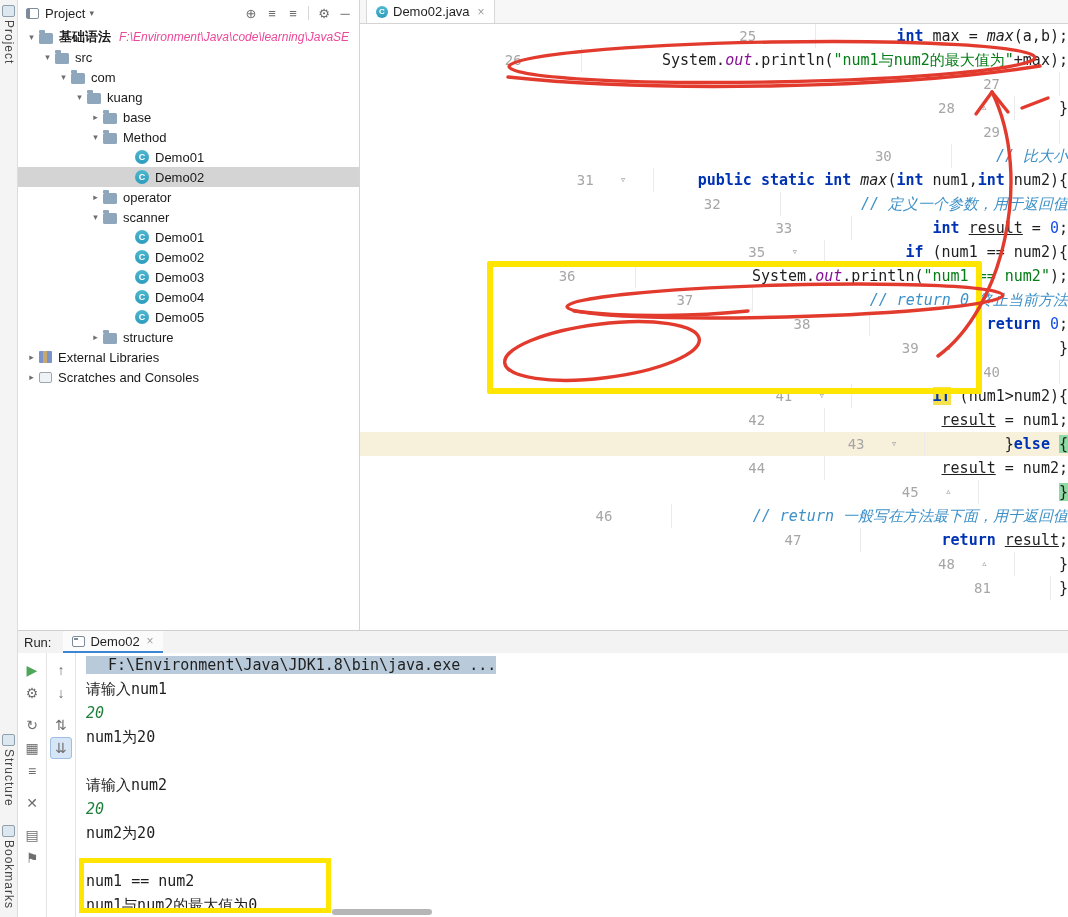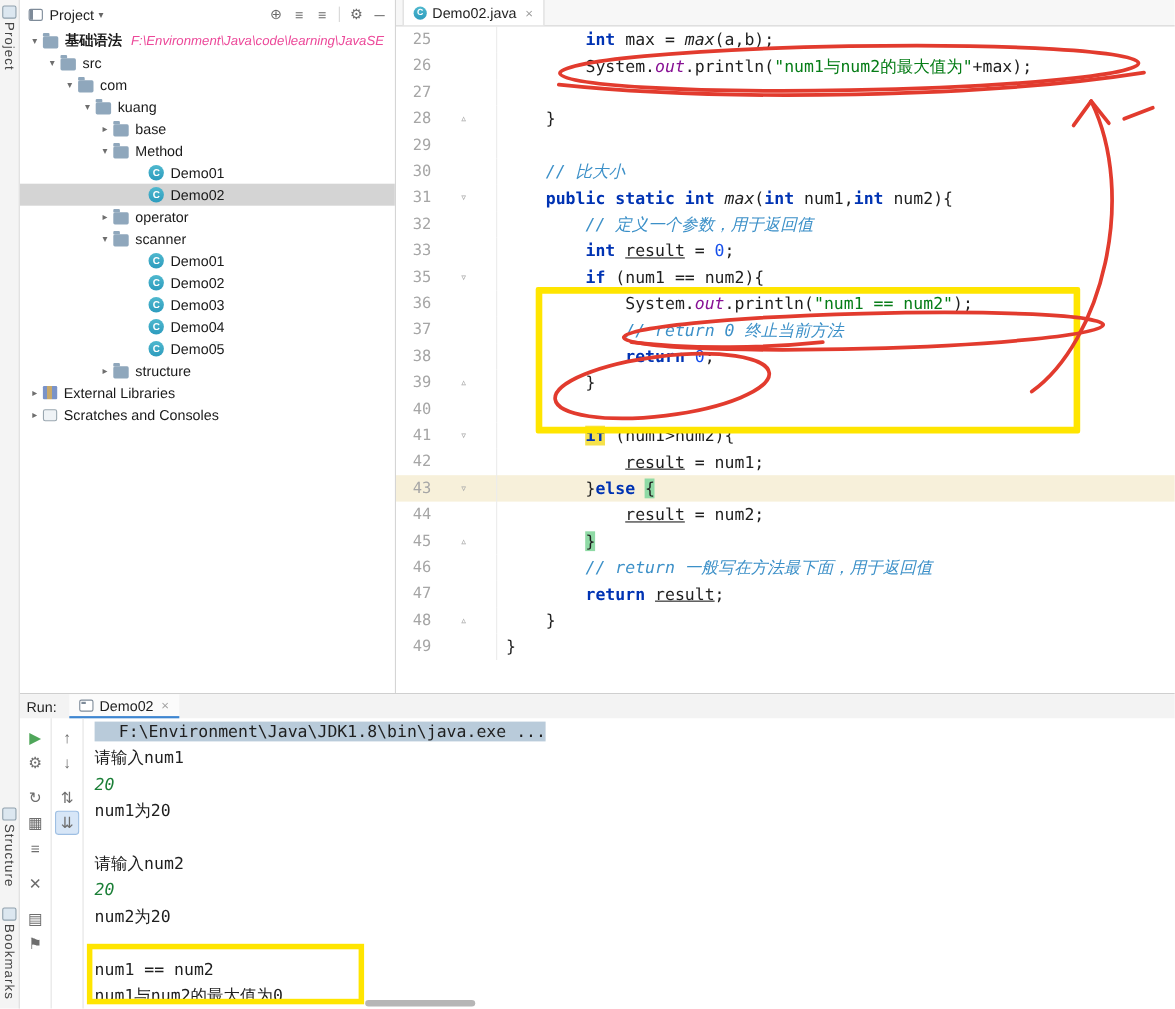--- a/index.html
+++ b/index.html
@@ -41,21 +41,21 @@
   .i-lib{width:13px;height:12px;background:linear-gradient(90deg,#7A93C8 0 4px,#C8A96B 4px 8px,#7A93C8 8px 13px);border-radius:1px;}
   .i-scratch{width:13px;height:11px;border:1px solid #9AA7B0;border-radius:2px;background:#EFF3F6;box-sizing:border-box;}
 
   
   #editor{position:absolute;left:360px;top:0;right:0;height:630px;background:#fff;z-index:3;}
   #tabbar{height:24px;background:#F7F7F7;border-bottom:1px solid #D4D4D4;display:flex;align-items:stretch;box-sizing:border-box;}
   .etab{display:flex;align-items:center;gap:5px;padding:0 9px;background:#fff;border-left:1px solid #D8D8D8;border-right:1px solid #D8D8D8;margin-left:6px;}
   .etab .i-class{width:12px;height:12px;font:bold 8px/12px "Liberation Sans",sans-serif;}
   .etab .close{color:#9B9B9B;font-size:12px;margin-left:3px;}
   #code{position:absolute;top:24px;left:0;right:0;bottom:0;font-family:"DejaVu Sans Mono",monospace;font-size:15px;}
-  .code-line{display:flex;height:24px;line-height:24px;}
+  .code-line{display:flex;height:24px;line-height:24px;justify-content:flex-end;}
   .code-line.caret{background:var(--caret-line,#F7F0DA);}
   .lnum{flex:0 0 32px;text-align:right;color:#A6A6A6;font-size:14px;}
   .fold{flex:0 0 59px;text-align:center;color:#ABABAB;font-size:11px;border-right:1px solid #EBEBEB;}
   .ctext{white-space:pre;padding-left:8px;}
   .tk-k{color:var(--keyword,#0033B3);font-weight:bold;}
   .tk-s{color:var(--string,#067D17);}
   .tk-n{color:var(--number,#1750EB);}
   .tk-c{color:var(--comment,#3C90C8);font-style:italic;}
   .tk-f{color:var(--field,#871094);font-style:italic;}
   .tk-m{font-style:italic;}
@@ -335,21 +335,21 @@
         <span class="lnum">47</span>
         <span class="fold"></span>
         <span class="ctext"><span class="tk-p">        </span><span class="tk-k">return</span><span class="tk-p"> </span><span class="tk-u">result</span><span class="tk-p">;</span></span>
       </div>
       <div class="code-line">
         <span class="lnum">48</span>
         <span class="fold">▵</span>
         <span class="ctext"><span class="tk-p">    }</span></span>
       </div>
       <div class="code-line">
-        <span class="lnum">49</span>
+        <span class="lnum">81</span>
         <span class="fold"></span>
         <span class="ctext"><span class="tk-p">}</span></span>
       </div>
     </div>
 </div>
 
 <div id="run">
   <div id="runhead">
     <span class="run-label">Run:</span>
     <div class="rtab">

